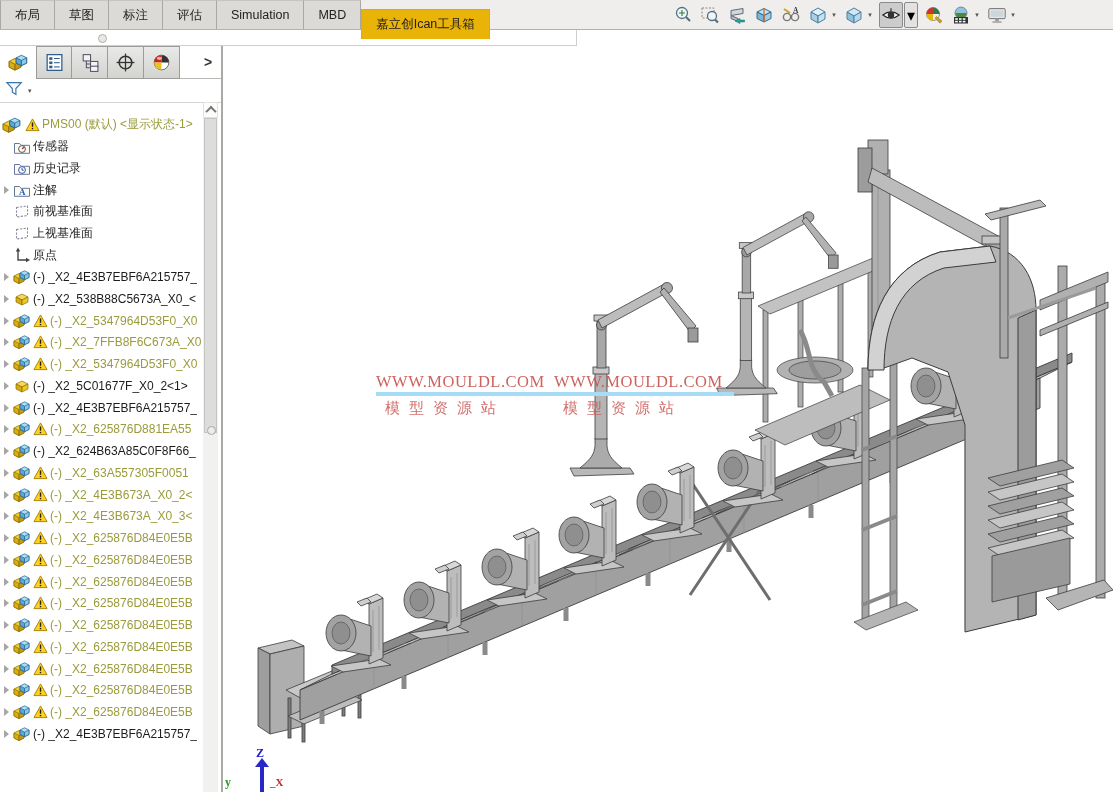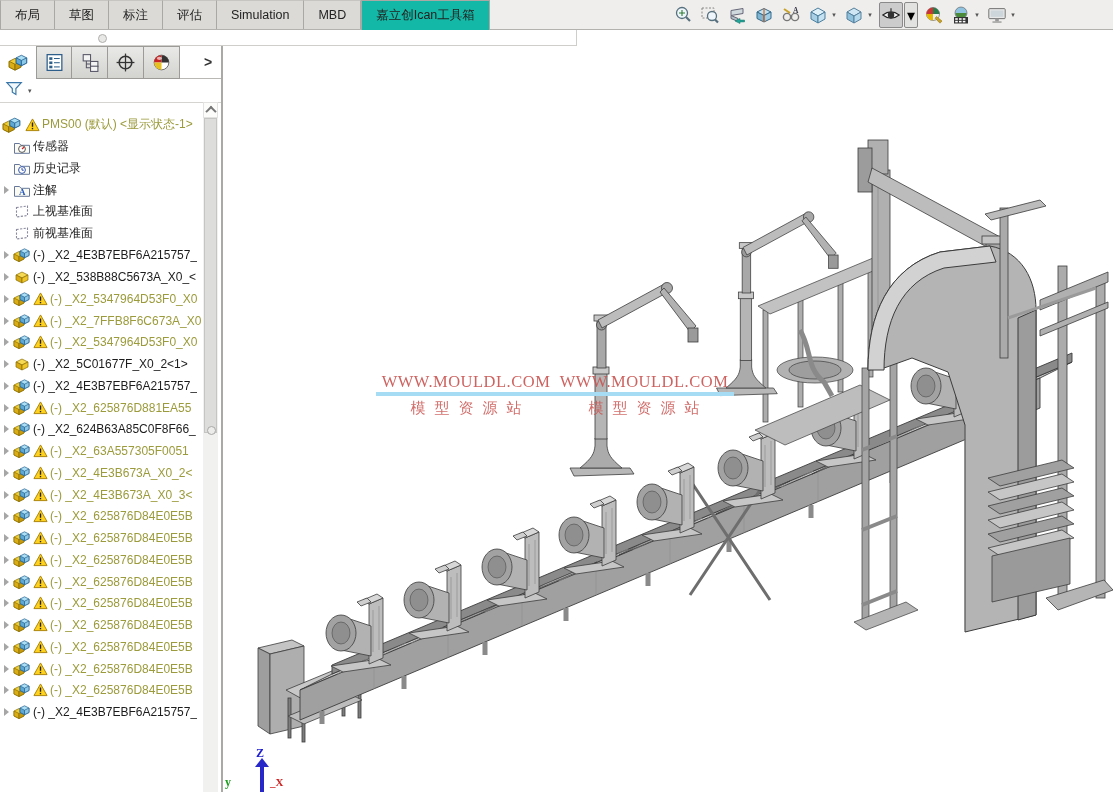--- a/index.html
+++ b/index.html
@@ -4,21 +4,21 @@
 <style>
   html,body{margin:0;padding:0;}
   body{width:1113px;height:792px;position:relative;overflow:hidden;background:#fff;
        font-family:"Liberation Sans","DejaVu Sans",sans-serif;-webkit-font-smoothing:antialiased;}
   
   .tabstrip{position:absolute;left:0;top:0;width:1113px;height:30px;background:#efeeec;
             border-bottom:1px solid #b3b2af;box-sizing:border-box;display:flex;align-items:stretch;z-index:30;}
   .rtab{display:flex;align-items:center;justify-content:center;padding:0 14px;font-size:12.5px;color:#222;
         background:#dbdad6;border-right:1px solid #a9a8a4;border-top:1px solid #c6c5c2;cursor:default;white-space:nowrap;}
   .rtab:first-child{border-left:1px solid #a9a8a4;}
-  .rtab.active{background:#14b8a6;border:1px solid #a9a8a4;border-bottom:none;height:30px;box-sizing:border-box;position:relative;z-index:31;}
+  .rtab.active{background:#eab308;border:1px solid #a9a8a4;border-bottom:none;height:30px;box-sizing:border-box;position:relative;z-index:31;margin-top:9px;}
   
   .substrip{position:absolute;left:0;top:30px;width:577px;height:16px;background:#fff;
             border-bottom:1px solid #cfcecb;border-right:1px solid #cfcecb;box-sizing:border-box;z-index:29;}
   .grip-dot{position:absolute;left:98px;top:4px;width:7px;height:7px;border-radius:50%;
             background:#e8e8e6;border:1px solid #b0afac;}
   
   .hud{position:absolute;left:672px;top:0;height:30px;display:flex;align-items:center;gap:5px;z-index:32;}
   .hud-item{display:flex;align-items:center;gap:1px;}
   .hud-btn{width:22px;height:24px;display:flex;align-items:center;justify-content:center;}
   .hud-btn svg{width:20px;height:20px;}
@@ -57,21 +57,21 @@
   
   .sbar{position:absolute;left:203px;top:56px;width:15px;height:690px;background:#f1f1f0;}
   .sb-up{height:16px;background:#fcfcfb;border:1px solid #e2e2e0;box-sizing:border-box;display:flex;align-items:center;justify-content:center;}
   .sb-up i{display:block;width:6px;height:6px;border:solid #777;border-width:2px 2px 0 0;transform:rotate(-45deg) translate(-1px,1px);}
   .sb-thumb{position:absolute;left:1px;top:16px;width:13px;height:315px;background:#dddddc;border:1px solid #c5c5c3;box-sizing:border-box;}
   .sb-grip{position:absolute;left:4px;top:324px;width:7px;height:7px;border-radius:50%;background:#ececeb;border:1px solid #a8a8a6;}
   
   .viewport{position:absolute;left:223px;top:30px;width:890px;height:762px;background:#fff;z-index:5;}
   .model-svg{position:absolute;left:0;top:0;width:890px;height:762px;}
   
-  .watermark{position:absolute;width:180px;text-align:center;z-index:8;pointer-events:none;}
+  .watermark{position:absolute;width:180px;text-align:left;z-index:8;pointer-events:none;}
   .wm1{left:376px;top:373px;}
   .wm2{left:554px;top:373px;}
   .wm-line1{font-family:"Liberation Serif","DejaVu Serif",serif;font-size:16.5px;color:rgba(201,86,82,0.92);letter-spacing:0.5px;display:block;line-height:17px;}
   .wm-underline{display:block;height:4px;background:#a6dcf4;margin-top:2px;}
   .wm-line2{font-family:"Liberation Serif","DejaVu Serif",serif;font-size:15px;color:rgba(201,86,82,0.85);letter-spacing:9px;margin-left:9px;display:block;margin-top:3px;}
   
   .triad{position:absolute;left:0;top:0;width:1113px;height:792px;pointer-events:none;z-index:9;}
   .triad span{position:absolute;font-family:"Liberation Serif","DejaVu Serif",serif;font-weight:bold;font-size:12px;}
   .triad .ty{left:225px;top:775px;color:#1d9e1d;}
   .triad .tz{left:256px;top:746px;color:#2020cf;}
@@ -492,30 +492,41 @@
         </span>
         <span class="t-label">注解</span>
       </div>
       <div class="trow">
         <span class="t-arrow"></span>
         <span class="t-icon">
           <svg viewBox="0 0 18 18">
             <polygon points="3.5,4.5 14.5,3 14.5,12.5 3.5,14" fill="none" stroke="#8a8aa0" stroke-width="1.1" stroke-dasharray="2.2,1.4"></polygon>
           </svg>
         </span>
+        <span class="t-label">前视基准面</span>
+      </div>
+      <div class="trow">
+        <span class="t-arrow"></span>
+        <span class="t-icon">
+          <svg viewBox="0 0 18 18">
+            <polygon points="3.5,4.5 14.5,3 14.5,12.5 3.5,14" fill="none" stroke="#8a8aa0" stroke-width="1.1" stroke-dasharray="2.2,1.4"></polygon>
+          </svg>
+        </span>
         <span class="t-label">上视基准面</span>
       </div>
       <div class="trow">
         <span class="t-arrow"></span>
         <span class="t-icon">
           <svg viewBox="0 0 18 18">
-            <polygon points="3.5,4.5 14.5,3 14.5,12.5 3.5,14" fill="none" stroke="#8a8aa0" stroke-width="1.1" stroke-dasharray="2.2,1.4"></polygon>
-          </svg>
-        </span>
-        <span class="t-label">前视基准面</span>
+            <path d="M5,4.5 V14 H14" fill="none" stroke="#444" stroke-width="1.4"></path>
+            <polygon points="5,1.5 2.8,5.5 7.2,5.5" fill="#444"></polygon>
+            <polygon points="17,14 13,11.8 13,16.2" fill="#444"></polygon>
+          </svg>
+        </span>
+        <span class="t-label">原点</span>
       </div>
       <div class="trow">
         <span class="t-arrow">
           <i></i>
         </span>
         <span class="t-icon">
           <svg viewBox="0 0 18 18">
             <g stroke="#8a6d00" stroke-width="0.7">
               <polygon points="1,8 6,5.5 11,8 11,13 6,15.5 1,13" fill="#f2cd30"></polygon>
               <polygon points="1,8 6,10.5 6,15.5 1,13" fill="#d9ae17"></polygon>

